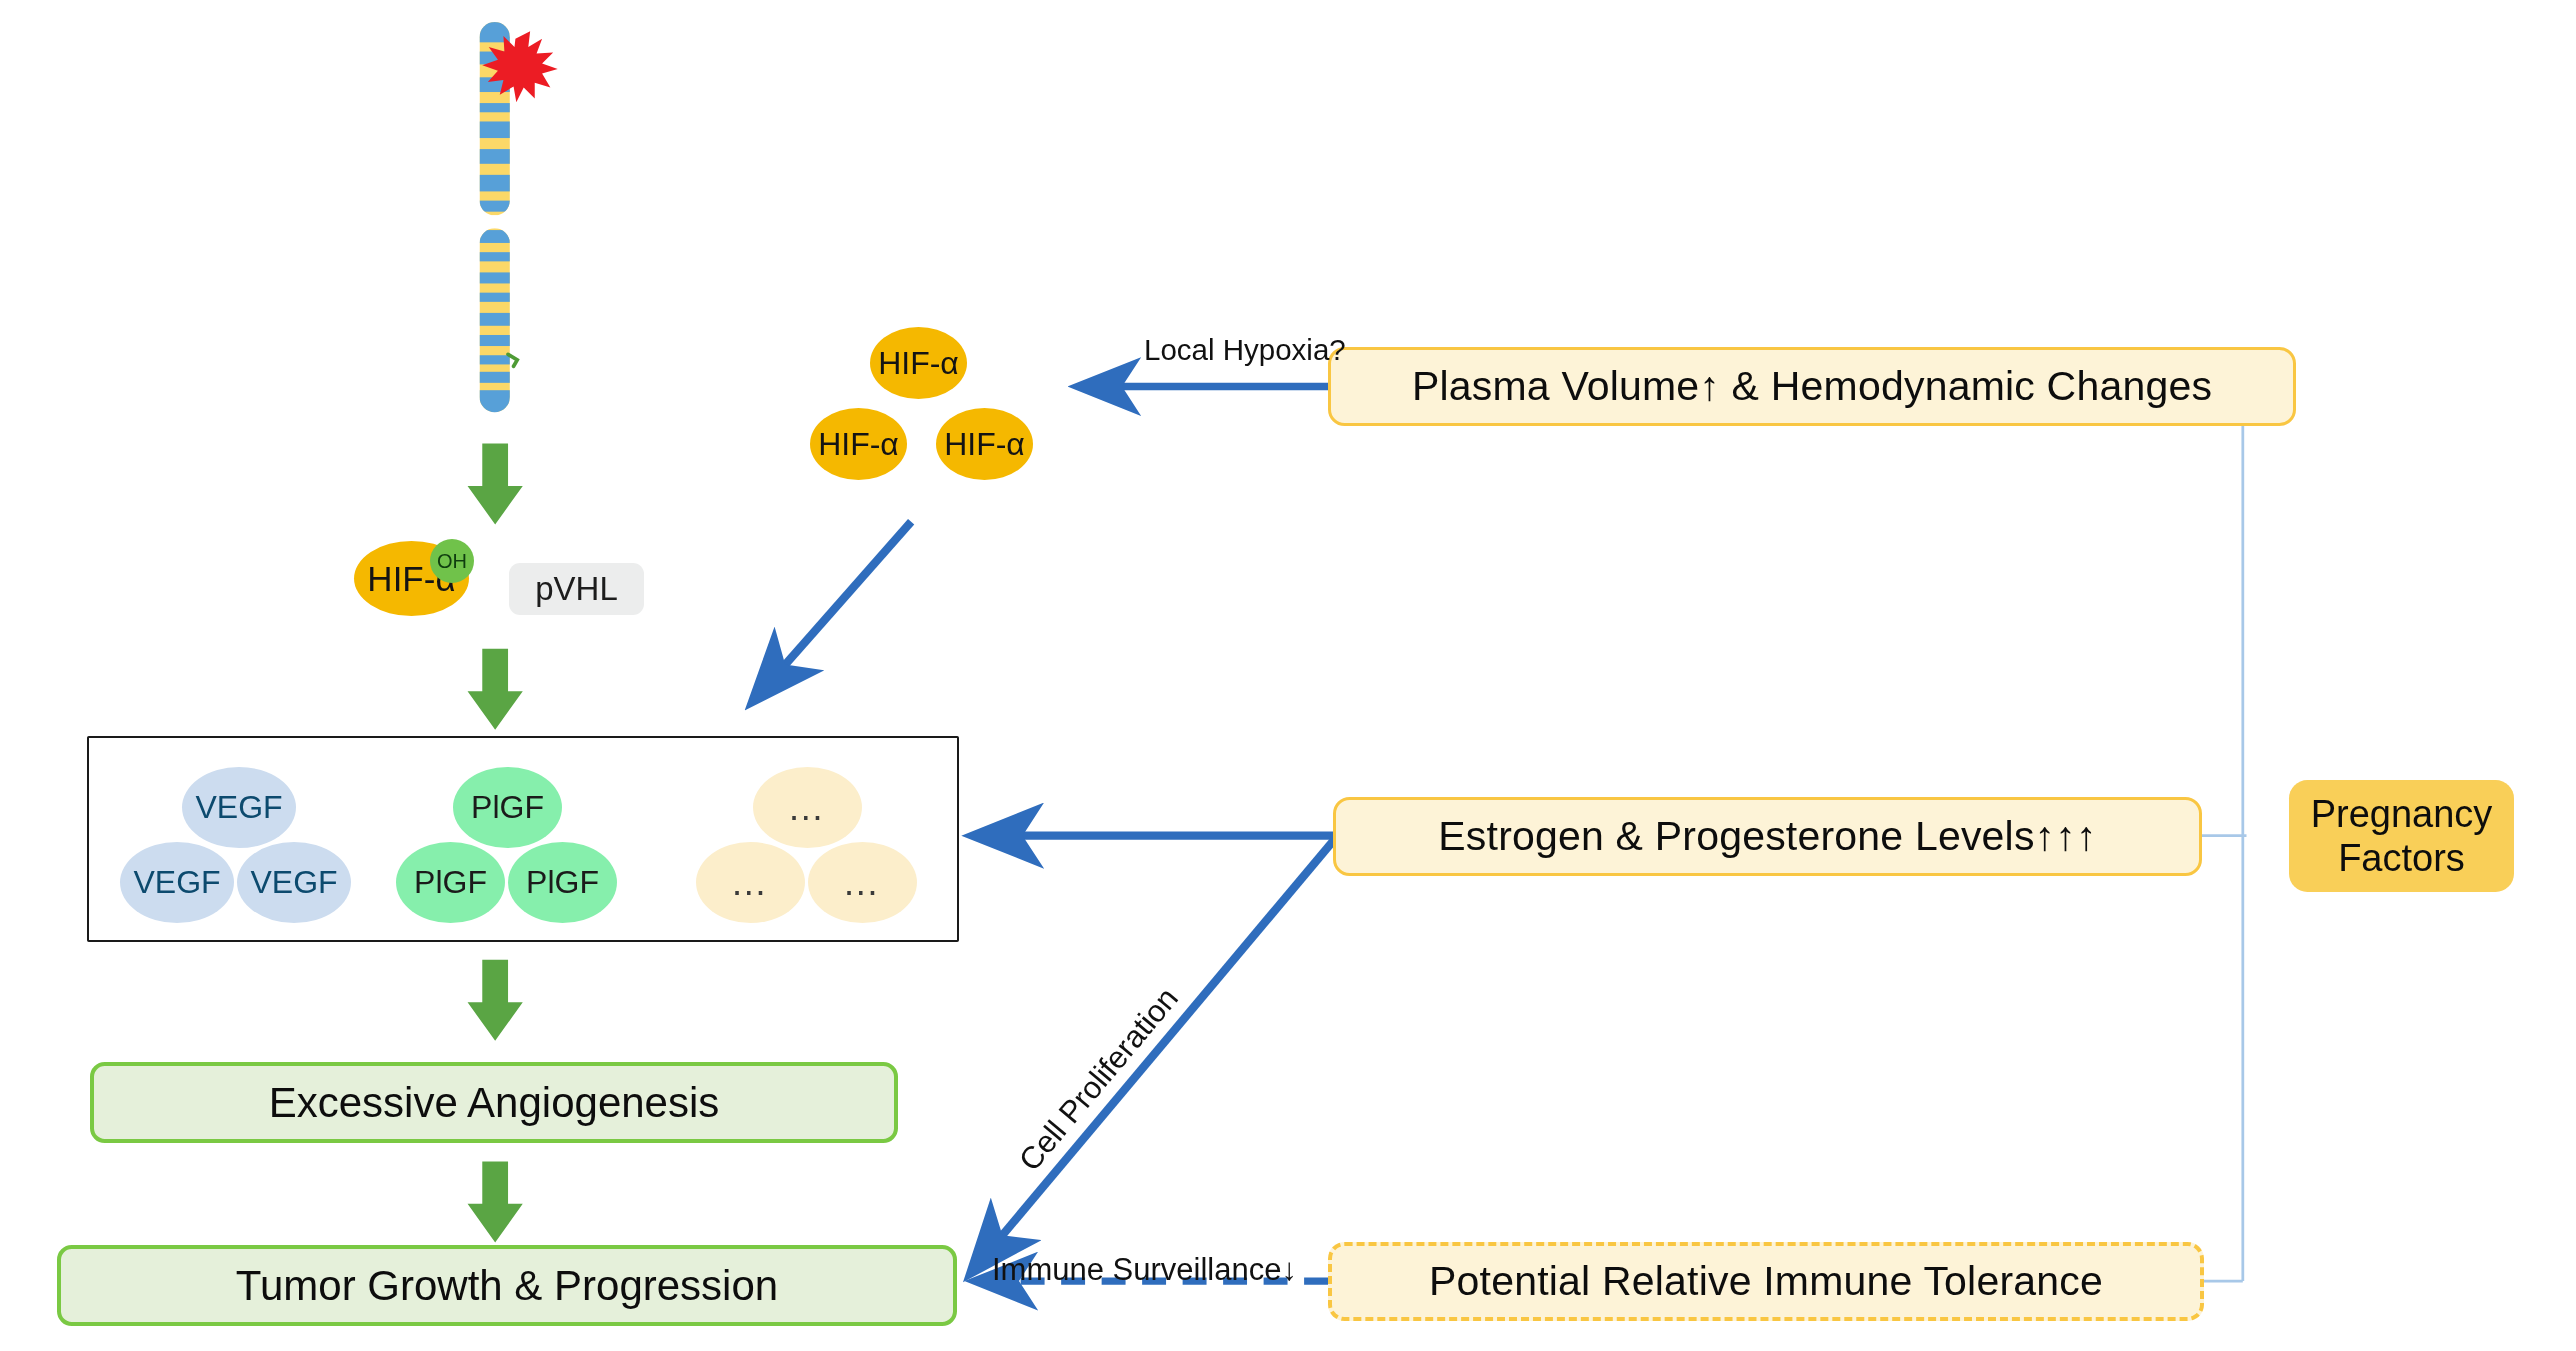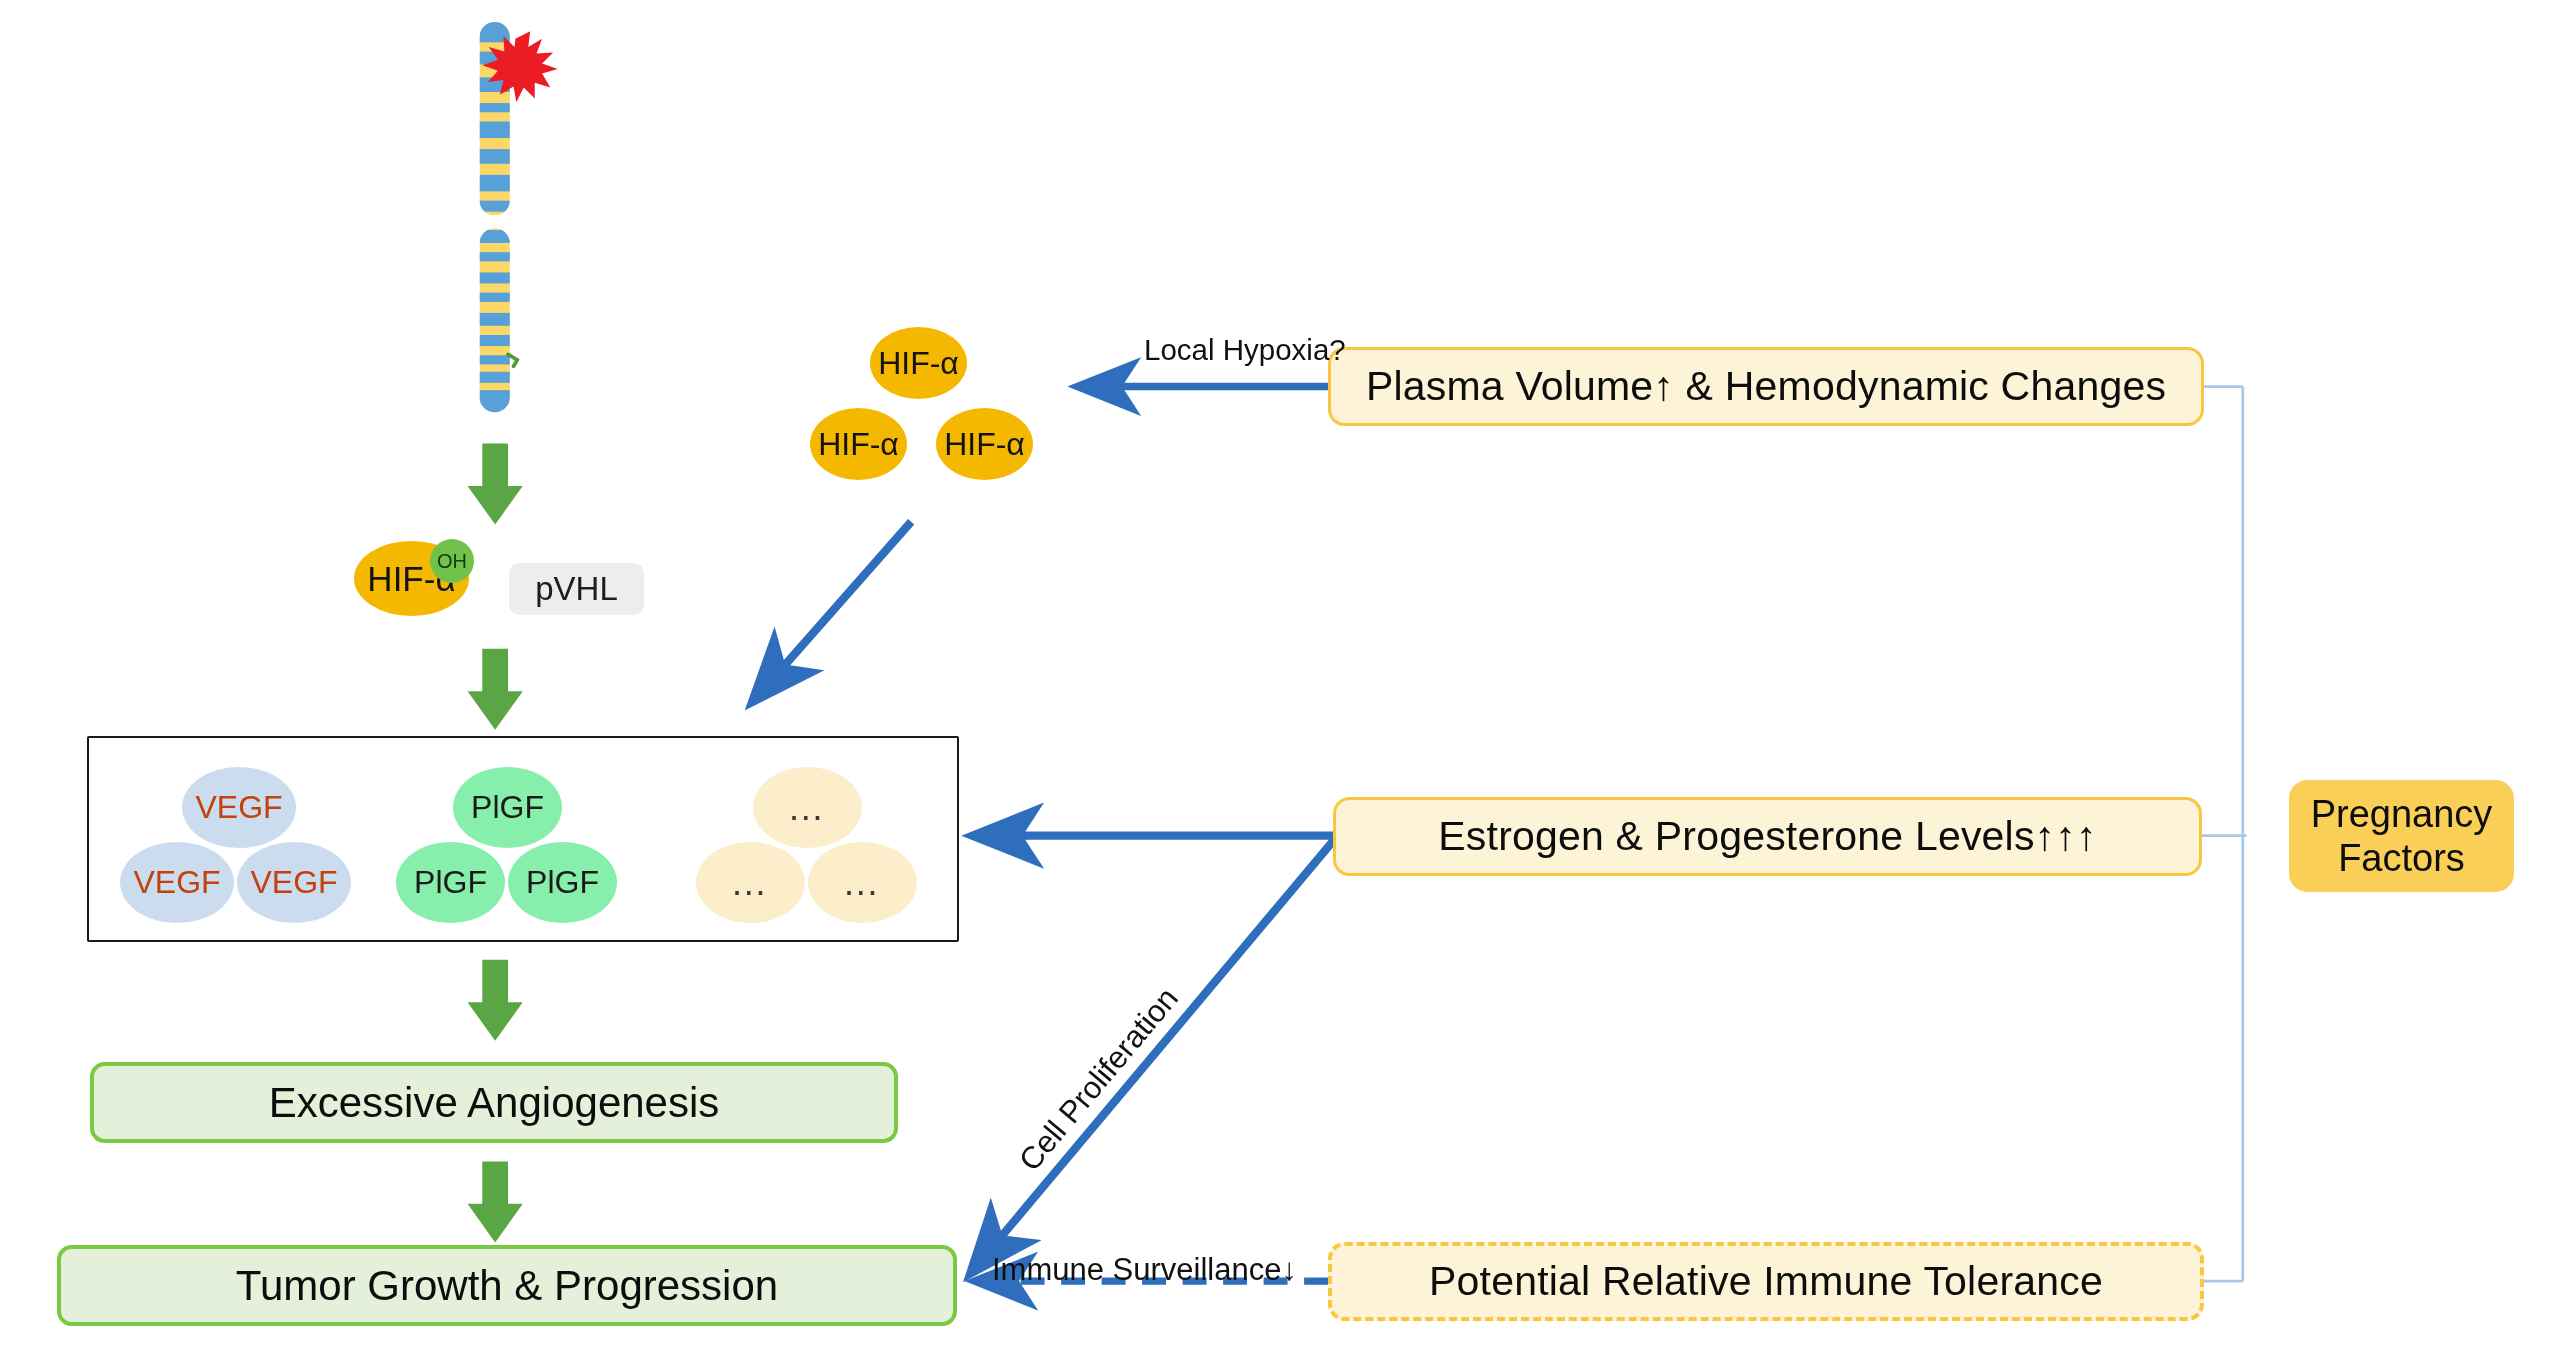--- a/index.html
+++ b/index.html
@@ -23,21 +23,21 @@
                 line-height:1.16;}
 
   .plain-box{background:#ffffff;border:2.8px solid #1a1a1a;border-radius:1.8px;}
 
   .grey-chip{background:#eceded;border-radius:11px;font-size:33px;color:#1d1d1d;}
 
   
   .blob{position:absolute;border-radius:50%;display:flex;align-items:center;
         justify-content:center;font-size:32px;color:#141414;white-space:nowrap;}
   .blob.hif{background:#f5b800;}
-  .blob.vegf{background:#ccdcef;color:#c2410c;}
+  .blob.vegf{background:#ccdcef;color:#0c4a6e;}
   .blob.plgf{background:#86efac;color:#1b1b1b;}
   .blob.etc{background:#fceecb;color:#3a3a3a;font-size:37px;letter-spacing:3.7px;}
 
   .oh-badge{position:absolute;border-radius:50%;background:#70c24a;
             display:flex;align-items:center;justify-content:center;
             font-size:20px;color:#0f3d0f;}
 
   
   .lbl{position:absolute;color:#111;white-space:nowrap;}
   .lbl.hypoxia{font-size:29.5px;margin-left:43px;}
@@ -191,21 +191,21 @@
     <span>…</span>
   </div>
 
   <div class="node green-box" style="left:90px;top:1062px;width:808px;height:81px;">
     <span>Excessive Angiogenesis</span>
   </div>
   <div class="node green-box" style="left:57px;top:1245px;width:900px;height:81px;">
     <span>Tumor Growth &amp; Progression</span>
   </div>
 
-  <div class="node yellow-box" style="left:1328px;top:347px;width:876px;height:79px;">
+  <div class="node yellow-box" style="left:1328px;top:347px;width:968px;height:79px;">
     <span>Plasma Volume↑ &amp; Hemodynamic Changes</span>
   </div>
 
   <div class="node yellow-box" style="left:1333px;top:797px;width:869px;height:79px;">
     <span>Estrogen &amp; Progesterone Levels↑↑↑</span>
   </div>
 
   <div class="node yellow-box dashed" style="left:1328px;top:1242px;width:876px;height:79px;">
     <span>Potential Relative Immune Tolerance</span>
   </div>

